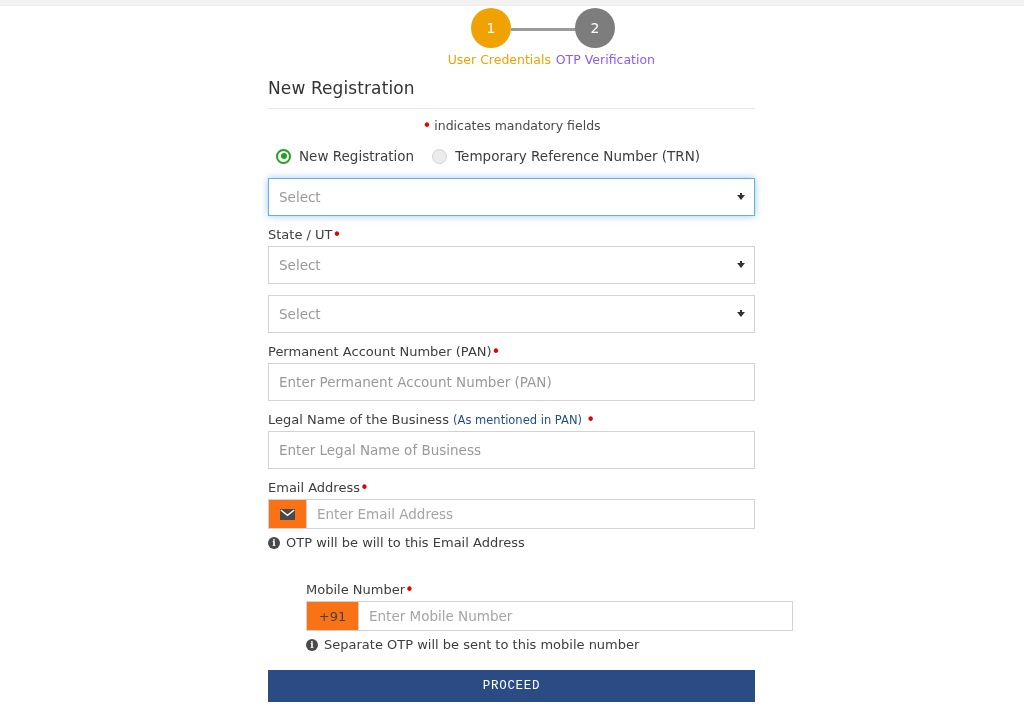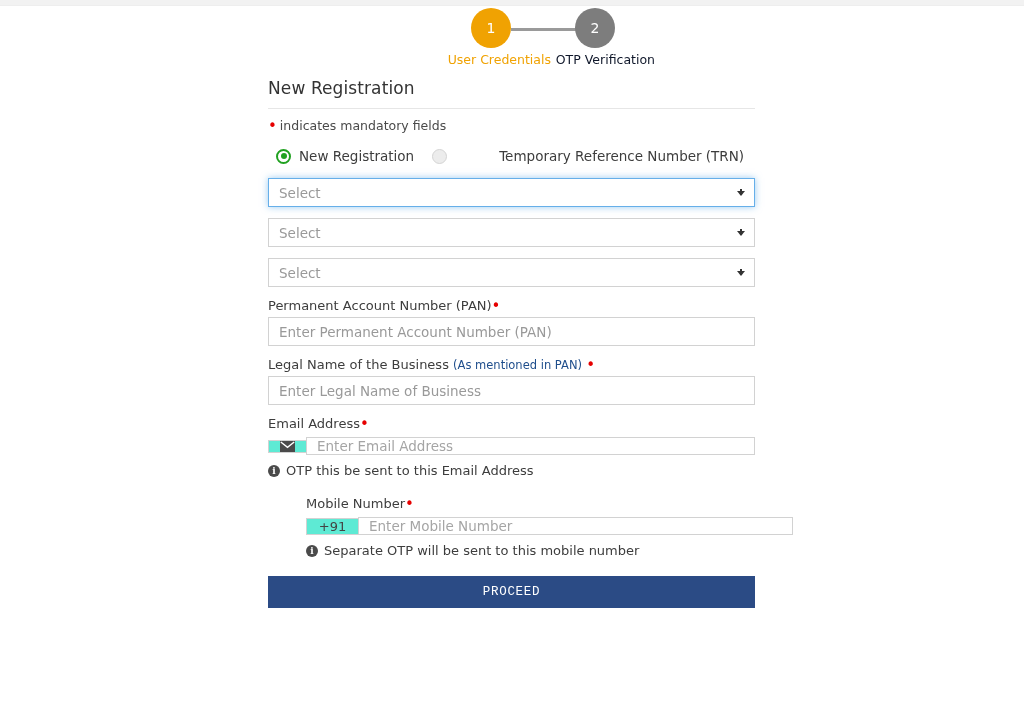--- a/index.html
+++ b/index.html
@@ -56,21 +56,21 @@
     margin-top: 4px;
     font-size: 12.5px;
     white-space: nowrap;
     text-align: right;
   }
   #step-1 { left: 431px; }
   #step-2 { left: 535px; }
   #step-1 .step-circle { background: #f0a202; }
   #step-2 .step-circle { background: #7d7d7d; }
   #step-1 .step-label { color: #f0a202; }
-  #step-2 .step-label { color: #0f172a; }
+  #step-2 .step-label { color: #8b5cf6; }
   #step-connector {
     position: absolute;
     top: 28px;
     left: 511px;
     width: 84px;
     height: 3px;
     background: #9a9a9a;
   }
 
   
@@ -90,21 +90,21 @@
     letter-spacing: .1px;
   }
   #title-divider {
     height: 1px;
     background: #e6e6e6;
     width: 487px;
     margin-bottom: 9px;
   }
 
   #mandatory-note {
-    text-align: left;
+    text-align: center;
     font-size: 12.5px;
     color: #4a4a4a;
     margin-bottom: 15px;
   }
 
   .req-dot {
     color: #e60000;
     font-size: 15px;
     line-height: 0;
     position: relative;
@@ -124,21 +124,21 @@
     display: flex;
     align-items: center;
     margin-bottom: 14px;
     padding-left: 8px;
   }
   .radio-item {
     display: flex;
     align-items: center;
     cursor: pointer;
   }
-  .radio-item + .radio-item { margin-left: 18px; gap: 44px; }
+  .radio-item + .radio-item { margin-left: 18px; }
   .radio-mark {
     width: 15px;
     height: 15px;
     border-radius: 50%;
     box-sizing: border-box;
     display: inline-block;
     position: relative;
   }
   .radio-mark.on {
     border: 2px solid #21a121;
@@ -171,21 +171,21 @@
     display: block;
   }
   .label-sub {
     color: #1f4e8c;
     font-size: 11.5px;
   }
 
   .ctl {
     box-sizing: border-box;
     width: 487px;
-    height: 29px;
+    height: 38px;
     border: 1px solid #d2d2d2;
     background: #ffffff;
     font-size: 13.5px;
     color: #999999;
     padding: 0 10px;
     display: flex;
     align-items: center;
     position: relative;
   }
   .ctl.focused {
@@ -208,29 +208,28 @@
     left: -1px;
     top: -7px;
     width: 2px;
     height: 6px;
     background: #333333;
   }
 
   .input-group {
     display: flex;
     width: 487px;
-    height: 22px;
-    box-sizing: border-box;
-    align-items: center;
+    height: 30px;
+    box-sizing: border-box;
   }
   .addon {
     box-sizing: border-box;
     border: 1px solid #d2d2d2;
     border-right: none;
-    background: #5eead4;
+    background: #f97316;
     display: flex;
     align-items: center;
     justify-content: center;
     color: #444444;
     font-size: 13px;
   }
   .addon-mail { width: 38px; }
   .addon-code { width: 52px; }
   .group-input {
     box-sizing: border-box;
@@ -319,20 +318,21 @@
   </div>
 
   <div class="field">
     <div class="ctl focused">
       <span>Select</span>
       <span class="caret"></span>
     </div>
   </div>
 
   <div class="field">
+    <label class="field-label"><span>State / UT</span><span class="req-dot">•</span></label>
     <div class="ctl">
       <span>Select</span>
       <span class="caret"></span>
     </div>
   </div>
 
   <div class="field">
     <div class="ctl">
       <span>Select</span>
       <span class="caret"></span>
@@ -361,25 +361,25 @@
           <rect x="0.5" y="0.5" width="14" height="10" fill="#4a4a4a" stroke="#4a4a4a"></rect>
           <path d="M0.8 1 L7.5 6.3 L14.2 1" fill="none" stroke="#ffffff" stroke-width="1.4"></path>
         </svg>
       </div>
       <div class="group-input">
         <span>Enter Email Address</span>
       </div>
     </div>
     <div class="hint">
       <span class="info-icon">i</span>
-      <span>OTP this be sent to this Email Address</span>
-    </div>
-  </div>
-
-  <div class="field" style="margin-top:18px;padding-left:38px;">
+      <span>OTP will be will to this Email Address</span>
+    </div>
+  </div>
+
+  <div class="field" style="margin-top:32px;padding-left:38px;">
     <label class="field-label"><span>Mobile Number</span><span class="req-dot">•</span></label>
     <div class="input-group">
       <div class="addon addon-code">+91</div>
       <div class="group-input">
         <span>Enter Mobile Number</span>
       </div>
     </div>
     <div class="hint">
       <span class="info-icon">i</span>
       <span>Separate OTP will be sent to this mobile number</span>

